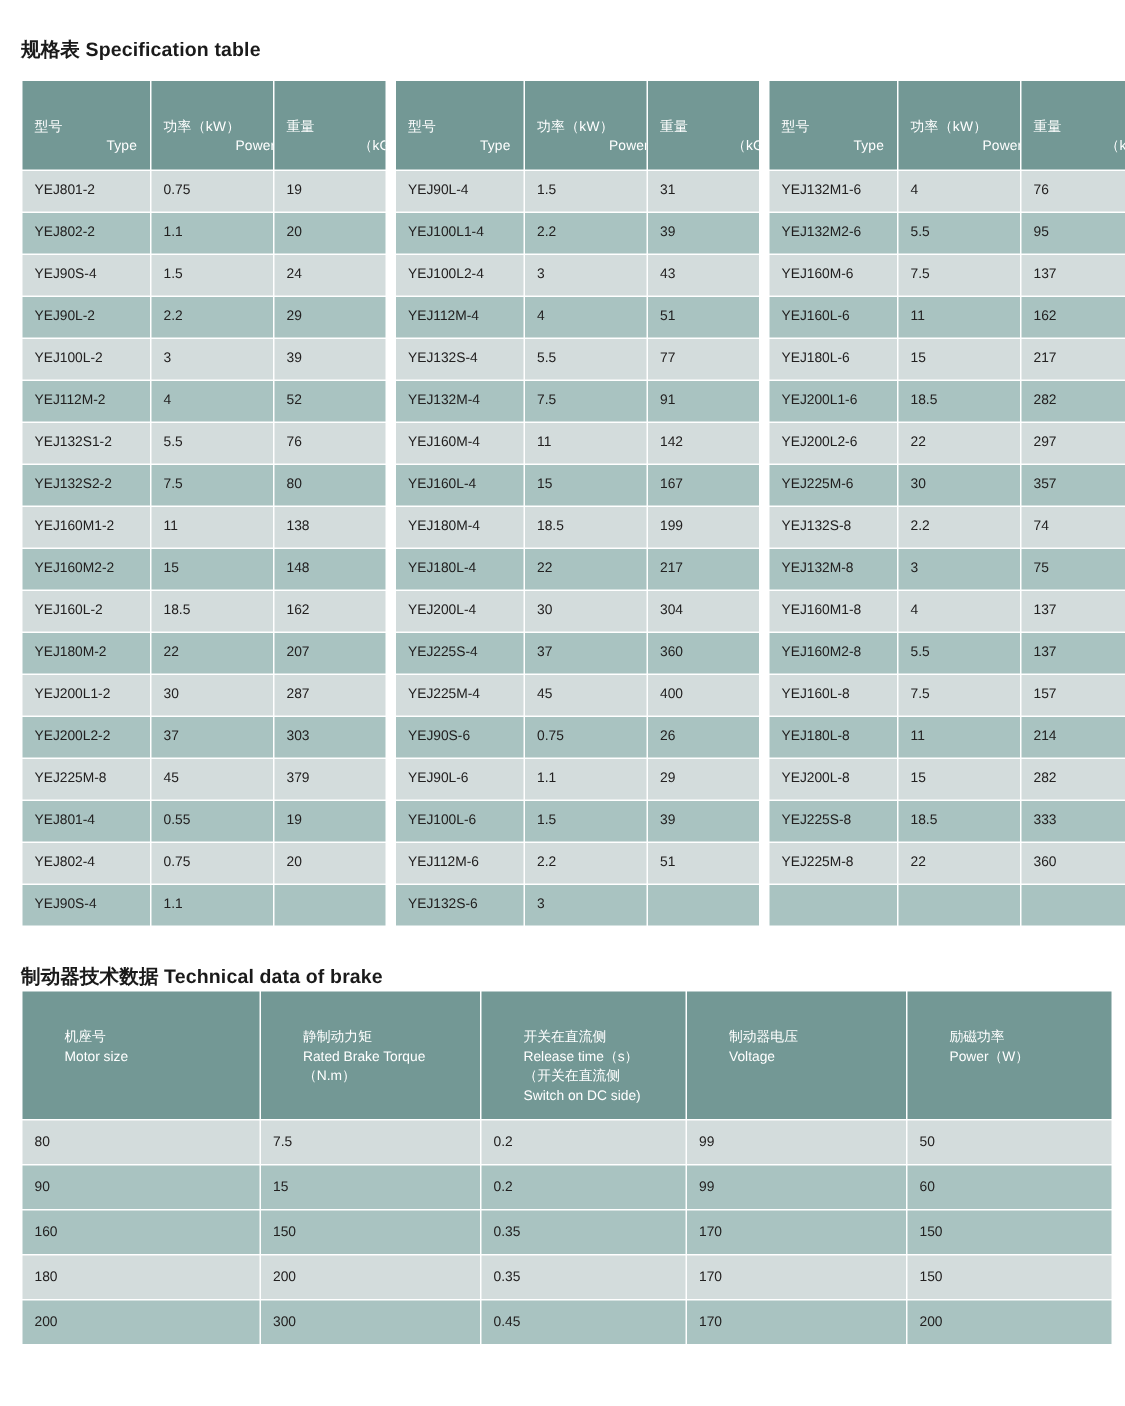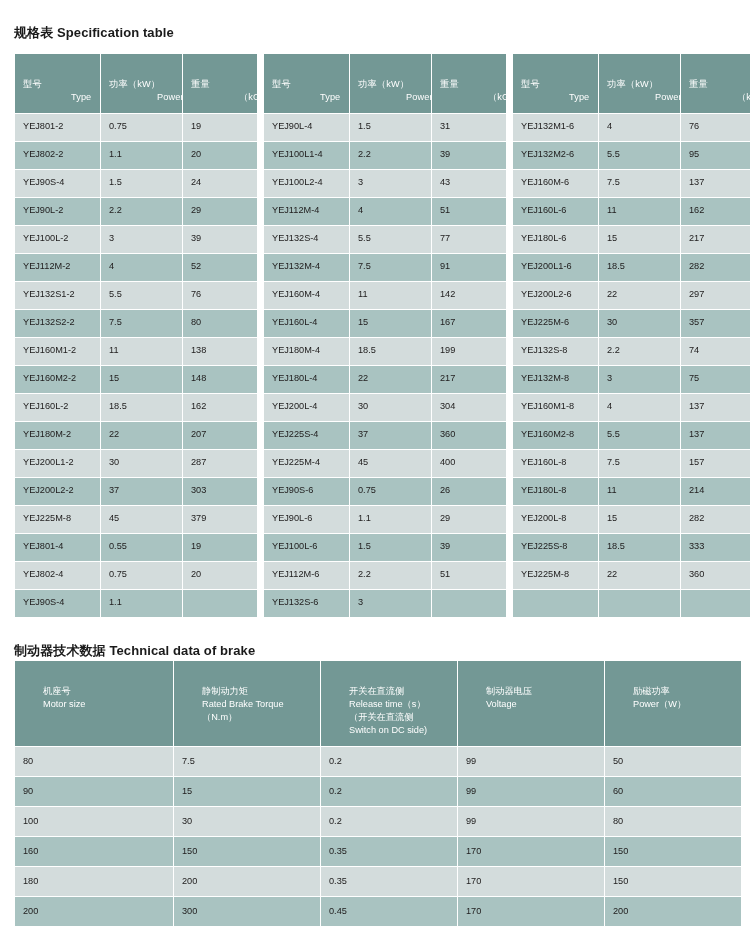--- a/index.html
+++ b/index.html
@@ -438,27 +438,20 @@
           <td>99</td>
           <td>50</td>
         </tr>
         <tr class="even">
           <td>90</td>
           <td>15</td>
           <td>0.2</td>
           <td>99</td>
           <td>60</td>
         </tr>
-        <tr class="odd">
-          <td>100</td>
-          <td>30</td>
-          <td>0.2</td>
-          <td>99</td>
-          <td>80</td>
-        </tr>
         <tr class="even">
           <td>160</td>
           <td>150</td>
           <td>0.35</td>
           <td>170</td>
           <td>150</td>
         </tr>
         <tr class="odd">
           <td>180</td>
           <td>200</td>

